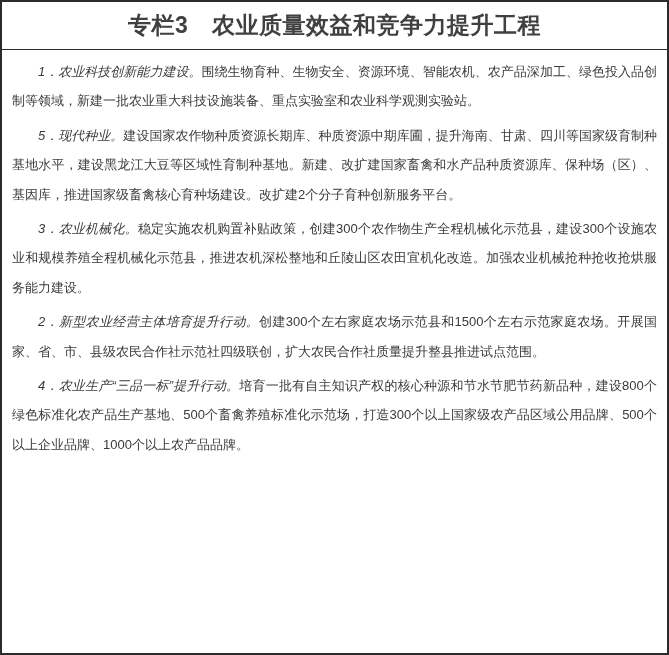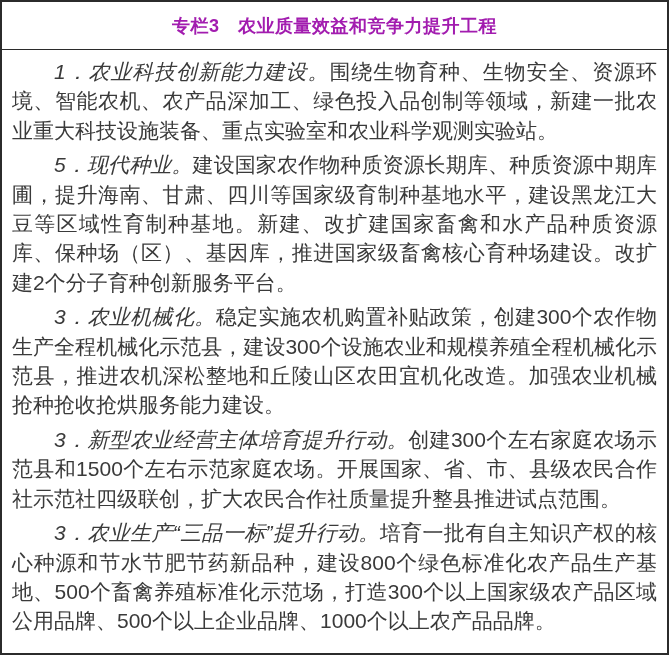--- a/index.html
+++ b/index.html
@@ -23,35 +23,35 @@
     overflow: hidden;
   }
   .box-title {
     box-sizing: border-box;
     height: 48px;
     flex: 0 0 48px;
     border-bottom: 1px solid #2b2b2b;
     display: flex;
     align-items: center;
     justify-content: center;
-    font-size: 18px;
+    font-size: 23px;
     font-weight: bold;
     letter-spacing: 0.5px;
-    color: #a21caf;
+    color: #404040;
   }
   .box-body {
     box-sizing: border-box;
     flex: 1 1 auto;
     padding: 7px 10px 0 10px;
   }
   .para {
     margin: 0 0 5px 0;
     text-indent: 2em;
     text-align: justify;
-    font-size: 21px;
+    font-size: 13px;
     line-height: 29.4px;
     color: #3a3a3a;
     word-break: break-all;
   }
   .para:last-child {
     margin-bottom: 0;
   }
   .lead {
     font-style: italic;
     color: #3a3a3a;
@@ -59,16 +59,16 @@
 </style>
 </head>
 <body>
 
 <div class="column-box">
   <div class="box-title">专栏3　农业质量效益和竞争力提升工程</div>
   <div class="box-body">
     <p class="para"><span class="lead">1．农业科技创新能力建设。</span><span>围绕生物育种、生物安全、资源环境、智能农机、农产品深加工、绿色投入品创制等领域，新建一批农业重大科技设施装备、重点实验室和农业科学观测实验站。</span></p>
     <p class="para"><span class="lead">5．现代种业。</span><span>建设国家农作物种质资源长期库、种质资源中期库圃，提升海南、甘肃、四川等国家级育制种基地水平，建设黑龙江大豆等区域性育制种基地。新建、改扩建国家畜禽和水产品种质资源库、保种场（区）、基因库，推进国家级畜禽核心育种场建设。改扩建2个分子育种创新服务平台。</span></p>
     <p class="para"><span class="lead">3．农业机械化。</span><span>稳定实施农机购置补贴政策，创建300个农作物生产全程机械化示范县，建设300个设施农业和规模养殖全程机械化示范县，推进农机深松整地和丘陵山区农田宜机化改造。加强农业机械抢种抢收抢烘服务能力建设。</span></p>
-    <p class="para"><span class="lead">3．新型农业经营主体培育提升行动。</span><span>创建300个左右家庭农场示范县和1500个左右示范家庭农场。开展国家、省、市、县级农民合作社示范社四级联创，扩大农民合作社质量提升整县推进试点范围。</span></p>
-    <p class="para"><span class="lead">3．农业生产“三品一标”提升行动。</span><span>培育一批有自主知识产权的核心种源和节水节肥节药新品种，建设800个绿色标准化农产品生产基地、500个畜禽养殖标准化示范场，打造300个以上国家级农产品区域公用品牌、500个以上企业品牌、1000个以上农产品品牌。</span></p>
+    <p class="para"><span class="lead">2．新型农业经营主体培育提升行动。</span><span>创建300个左右家庭农场示范县和1500个左右示范家庭农场。开展国家、省、市、县级农民合作社示范社四级联创，扩大农民合作社质量提升整县推进试点范围。</span></p>
+    <p class="para"><span class="lead">4．农业生产“三品一标”提升行动。</span><span>培育一批有自主知识产权的核心种源和节水节肥节药新品种，建设800个绿色标准化农产品生产基地、500个畜禽养殖标准化示范场，打造300个以上国家级农产品区域公用品牌、500个以上企业品牌、1000个以上农产品品牌。</span></p>
   </div>
 </div>
 
 </body></html>

